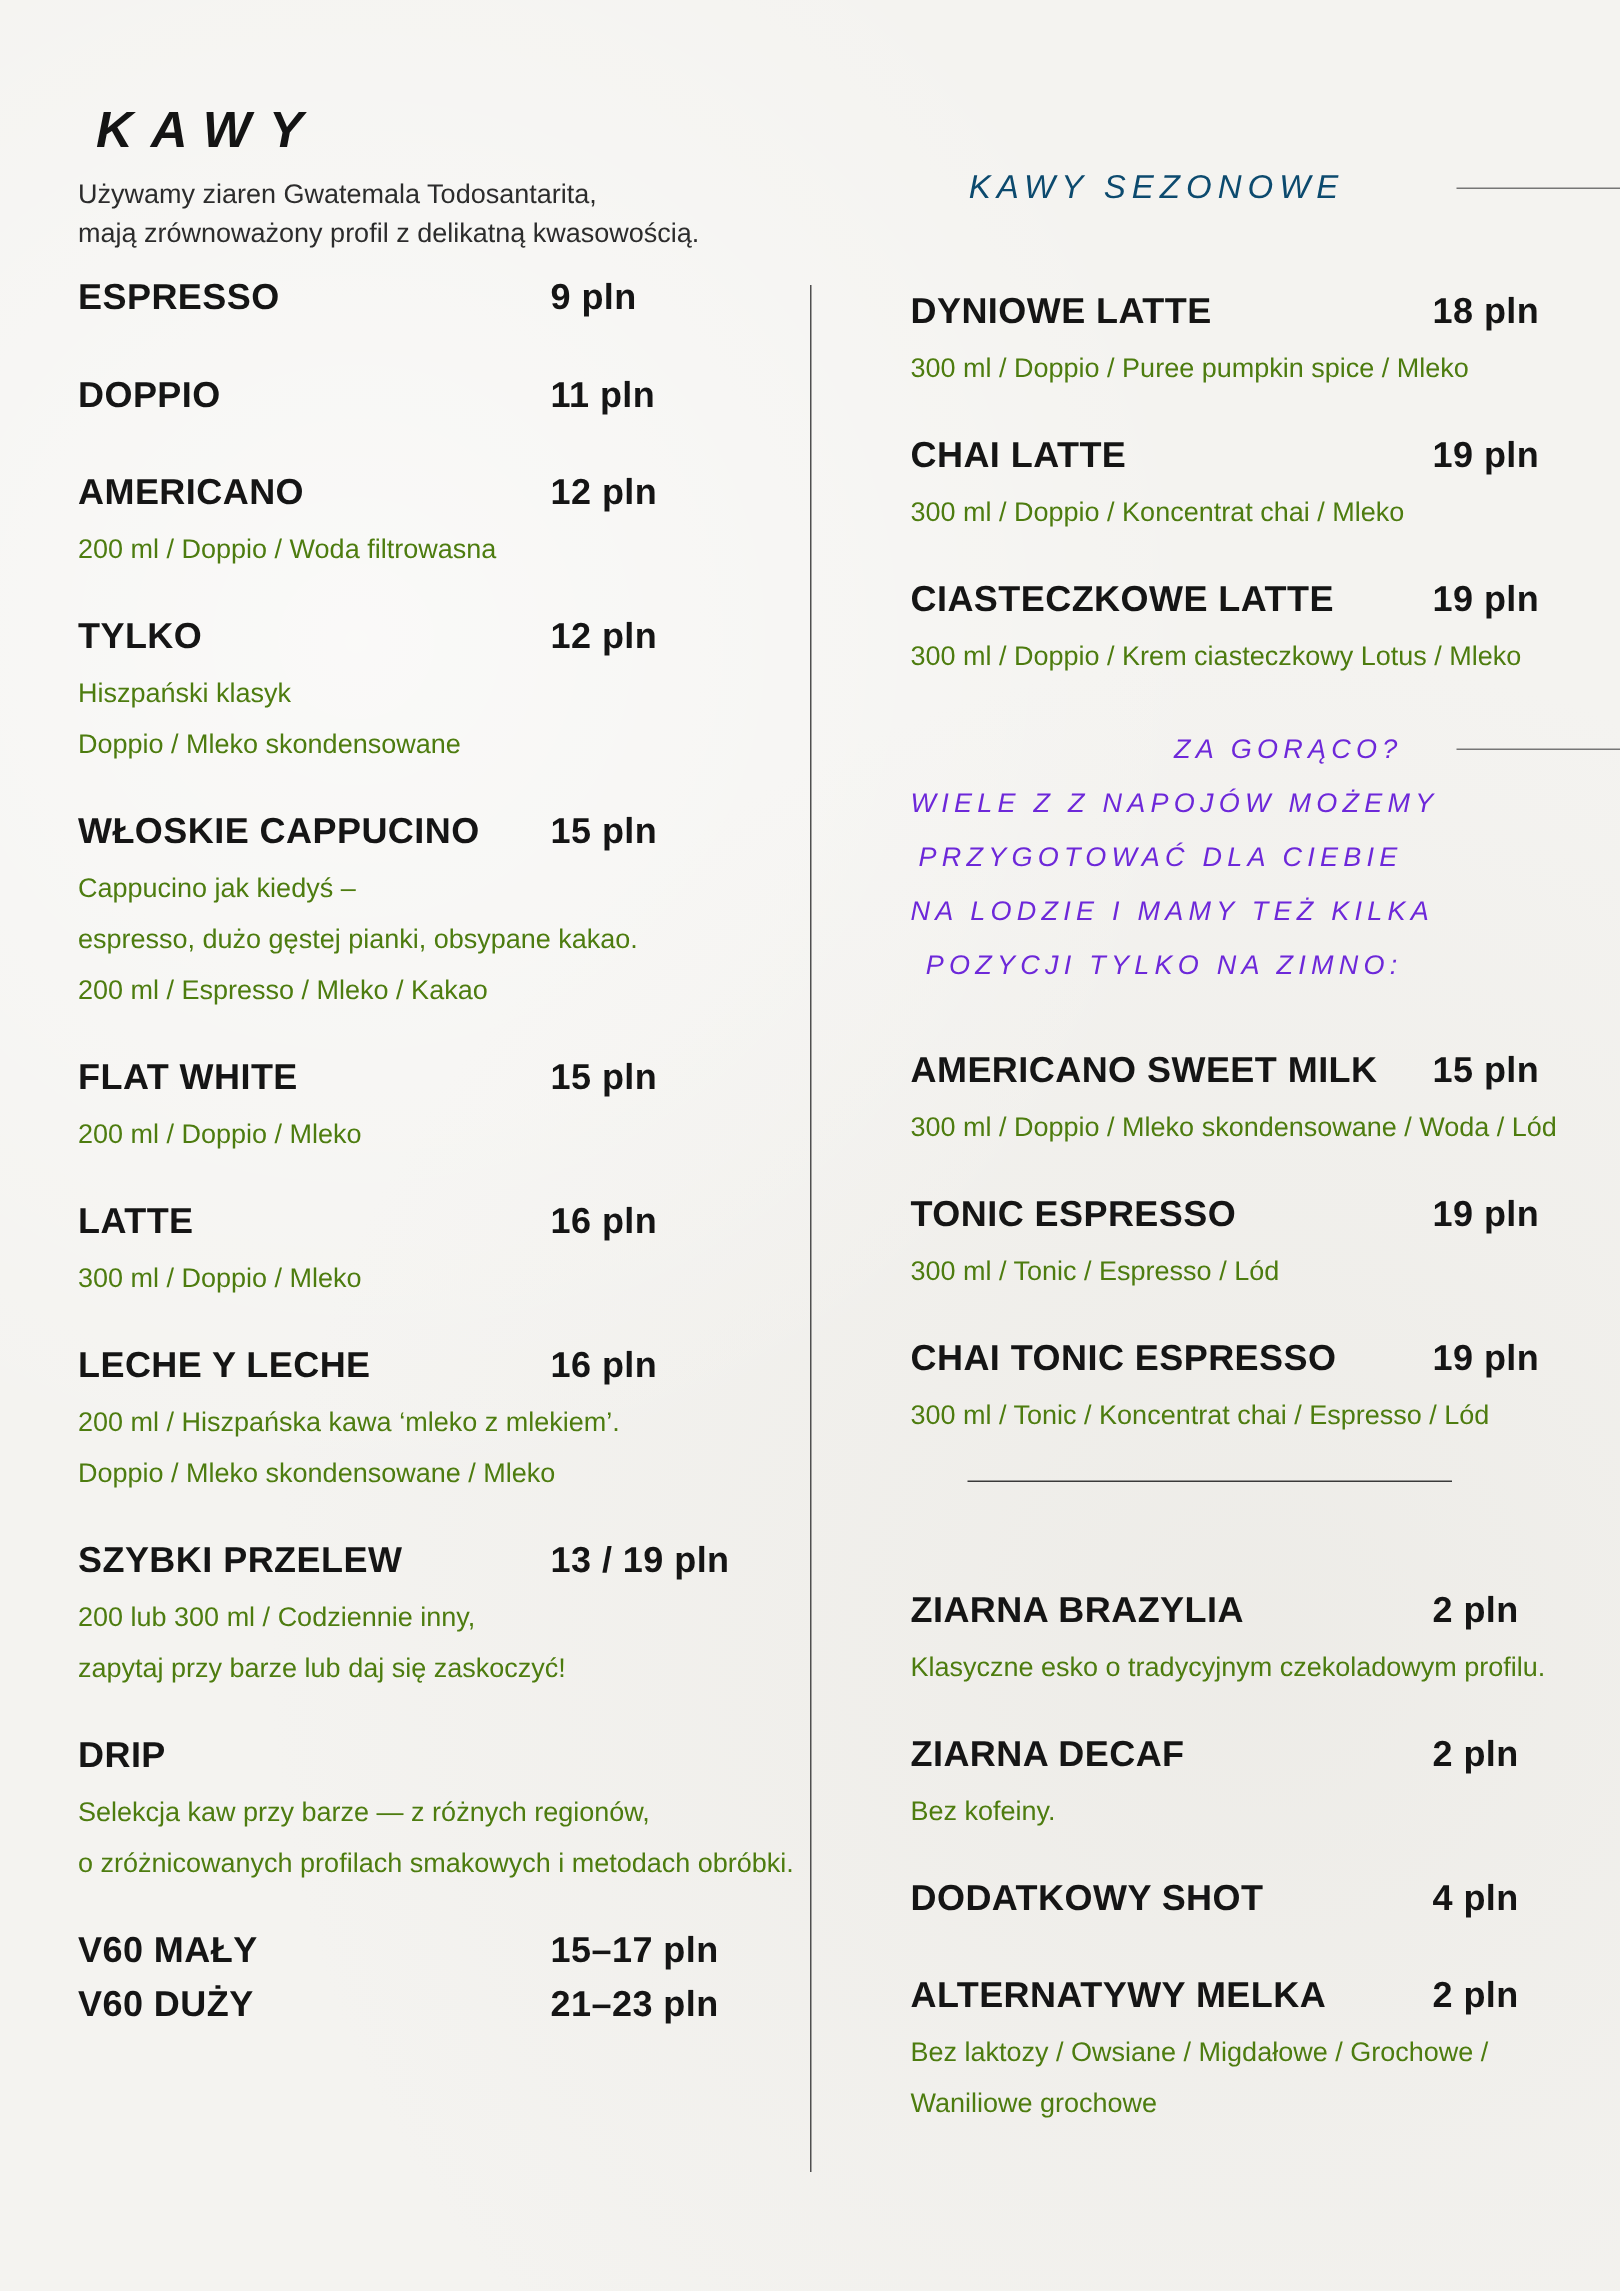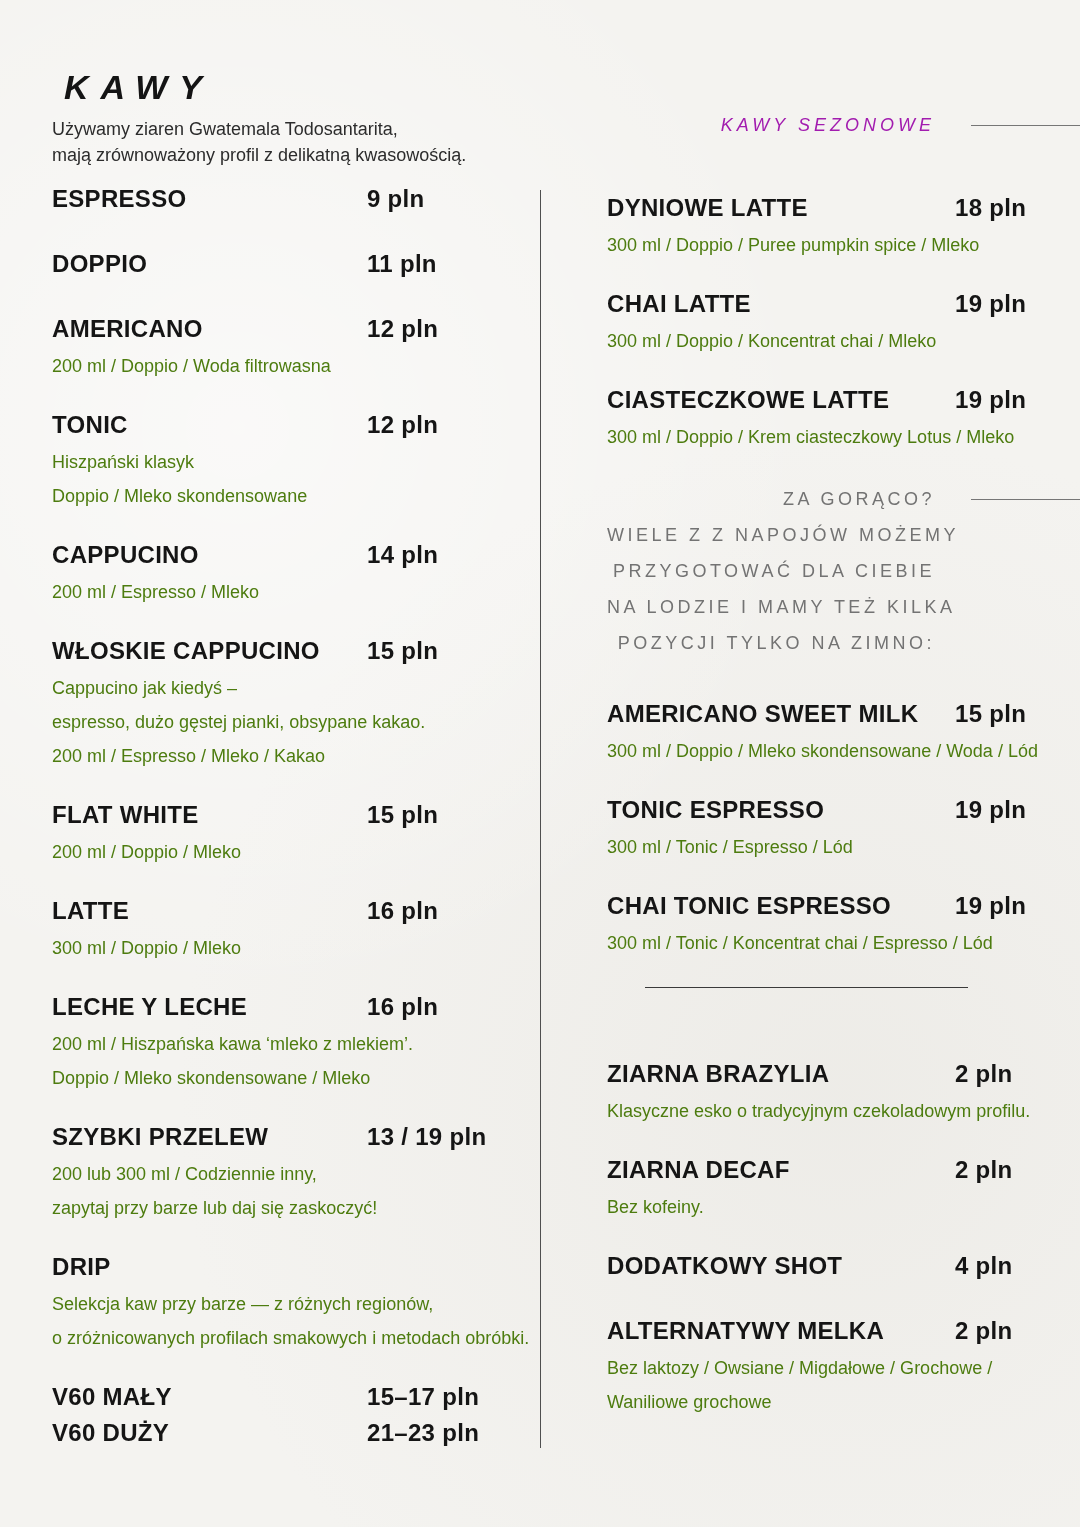--- a/index.html
+++ b/index.html
@@ -46,32 +46,32 @@
     letter-spacing:0.3px; color:#151515; white-space:nowrap;
   }
   .desc-line {
     font-size:18px; line-height:34px; color:#4d7c0f; white-space:nowrap;
   }
   .desc-block { margin-top:5px; }
 
   
   .section-header-row { display:flex; align-items:center; padding-top:112px; }
   .section-header {
-    width:328px; text-align:right;
-    font-style:italic; font-size:18px; line-height:26px;
-    letter-spacing:4px; color:#a21caf; white-space:nowrap;
+    width:328px; text-align:center;
+    font-style:italic; font-size:22px; line-height:26px;
+    letter-spacing:4px; color:#0c4a6e; white-space:nowrap;
   }
   .rule { flex:1; height:1px; background:#767676; margin-left:36px; }
   .items-seasonal { margin-top:55px; }
 
   
   .cold-note {
     margin-top:24px;
-    font-size:18px; line-height:36px;
-    letter-spacing:3.5px; color:#737373;
+    font-style:italic; font-size:18px; line-height:36px;
+    letter-spacing:3.5px; color:#6d28d9;
   }
   .cold-heading-row { display:flex; align-items:center; }
   .cold-heading { width:328px; text-align:right; white-space:nowrap; }
   .cold-line { width:328px; text-align:right; white-space:nowrap; }
 
   .items-cold { margin-top:38px; }
 
   
   .h-divider { width:323px; height:1px; background:#3a3a3a; margin:17px 0 71px 38px; }
 </style>
@@ -105,35 +105,26 @@
           <div class="row">
             <span class="item-name">AMERICANO</span>
             <span class="item-price">12 pln</span>
           </div>
           <div class="desc-block">
             <div class="desc-line">200 ml / Doppio / Woda filtrowasna</div>
           </div>
         </div>
         <div class="menu-item has-desc">
           <div class="row">
-            <span class="item-name">TONIC</span>
+            <span class="item-name">TYLKO</span>
             <span class="item-price">12 pln</span>
           </div>
           <div class="desc-block">
             <div class="desc-line">Hiszpański klasyk</div>
             <div class="desc-line">Doppio / Mleko skondensowane</div>
-          </div>
-        </div>
-        <div class="menu-item has-desc">
-          <div class="row">
-            <span class="item-name">CAPPUCINO</span>
-            <span class="item-price">14 pln</span>
-          </div>
-          <div class="desc-block">
-            <div class="desc-line">200 ml / Espresso / Mleko</div>
           </div>
         </div>
         <div class="menu-item has-desc">
           <div class="row">
             <span class="item-name">WŁOSKIE CAPPUCINO</span>
             <span class="item-price">15 pln</span>
           </div>
           <div class="desc-block">
             <div class="desc-line">Cappucino jak kiedyś –</div>
             <div class="desc-line">espresso, dużo gęstej pianki, obsypane kakao.</div>

